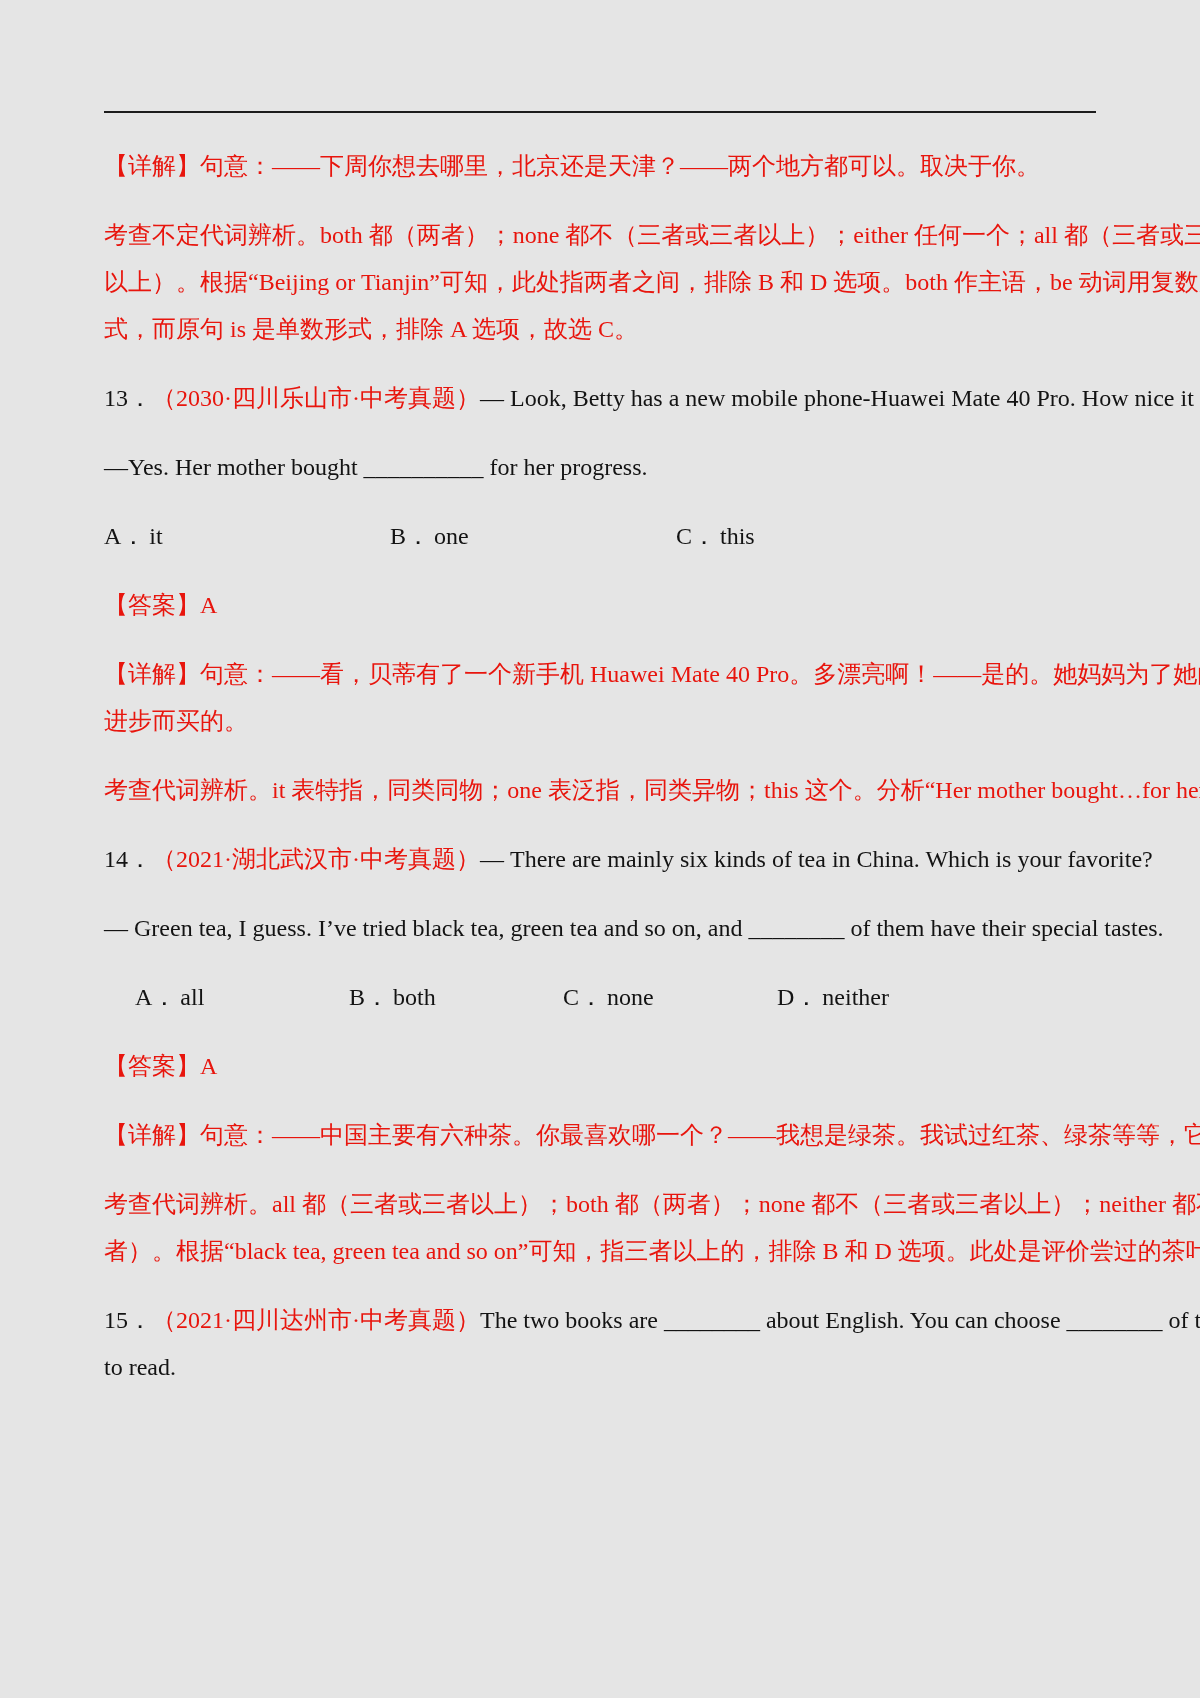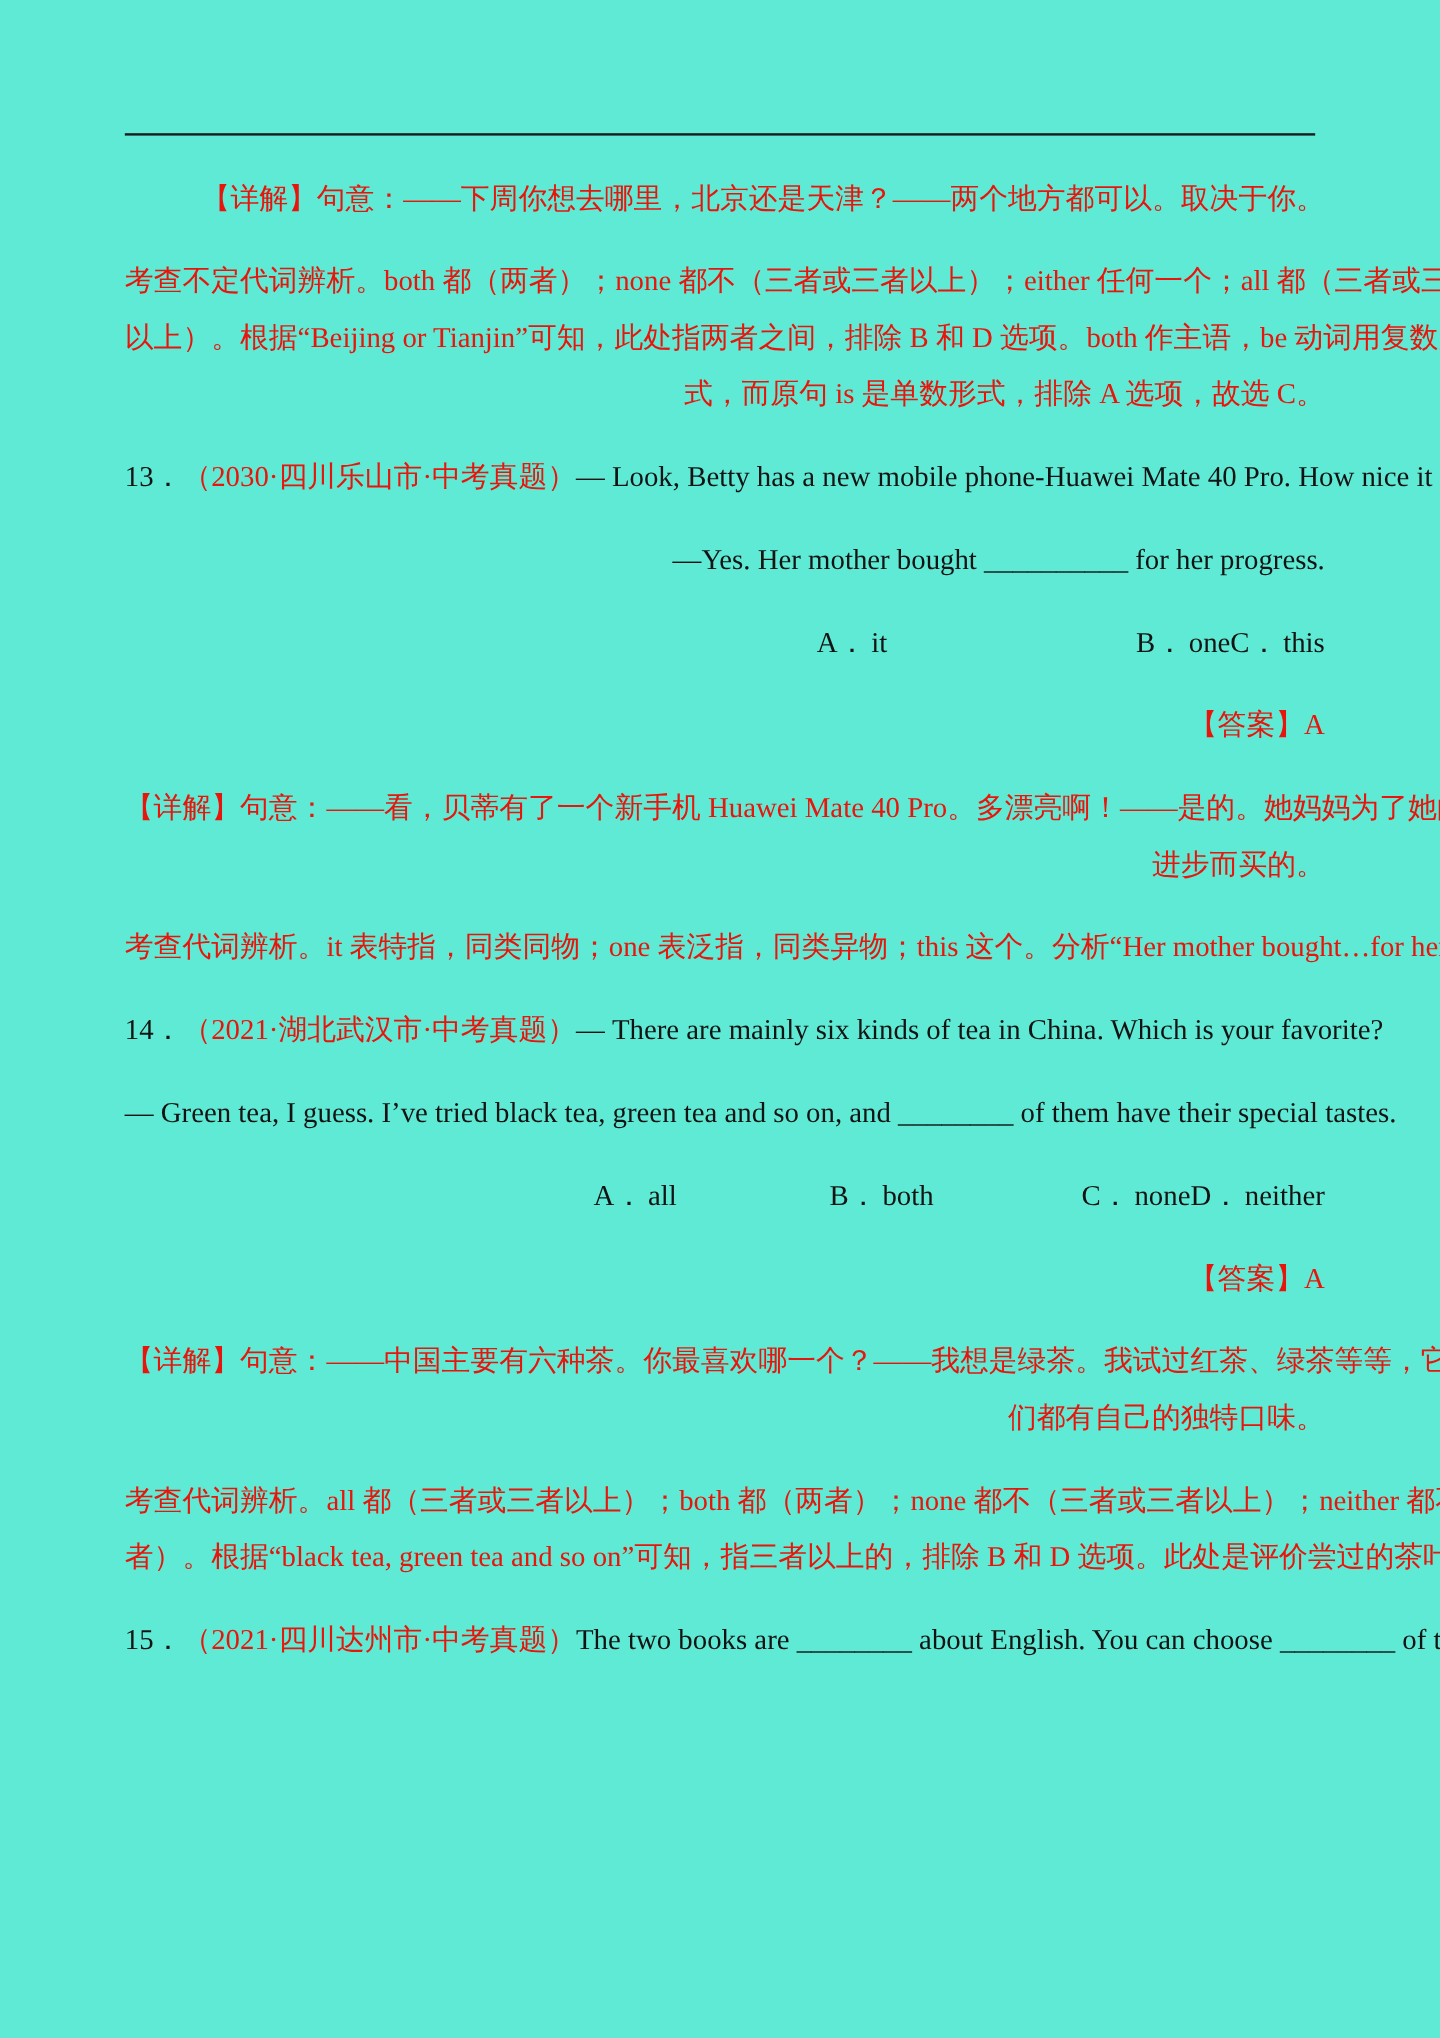--- a/index.html
+++ b/index.html
@@ -45,21 +45,21 @@
     vertical-align: top;
   }
   .opt-label {
     display: inline-block;
     margin-right: 4px;
   }
 </style>
 </head>
 <body>
 
-<div class="page" style="background: #5eead4; color: rgb(19, 19, 19); text-align: right;">
+<div class="page" style="background: #e5e5e5; color: rgb(19, 19, 19);">
   <div class="rule"></div>
   <div class="content" id="content">
       <div class="para">
         <div class="line"><span class="seg red">【详解】句意：——下周你想去哪里，北京还是天津？——两个地方都可以。取决于你。</span></div>
       </div>
       <div class="para">
         <div class="line"><span class="seg red">考查不定代词辨析。both 都（两者）；none 都不（三者或三者以上）；either 任何一个；all 都（三者或三者</span></div>
         <div class="line"><span class="seg red">以上）。根据“Beijing or Tianjin”可知，此处指两者之间，排除 B 和 D 选项。both 作主语，be 动词用复数形</span></div>
         <div class="line"><span class="seg red">式，而原句 is 是单数形式，排除 A 选项，故选 C。</span></div>
       </div>
@@ -89,23 +89,23 @@
         <div class="line"><span class="seg black">— Green tea, I guess. I’ve tried black tea, green tea and so on, and ________ of them have their special tastes.</span></div>
       </div>
       <div class="para options">
         <div class="line"><span class="opt" style="width: 214px; margin-left: 31px;"><span class="opt-label">A．</span><span>all</span></span><span class="opt" style="width: 214px;"><span class="opt-label">B．</span><span>both</span></span><span class="opt" style="width: 214px;"><span class="opt-label">C．</span><span>none</span></span><span class="opt"><span class="opt-label">D．</span><span>neither</span></span></div>
       </div>
       <div class="para">
         <div class="line"><span class="seg red">【答案】A</span></div>
       </div>
       <div class="para">
         <div class="line"><span class="seg red">【详解】句意：——中国主要有六种茶。你最喜欢哪一个？——我想是绿茶。我试过红茶、绿茶等等，它</span></div>
-        <div class="line"><span class="seg red">们都有自己的独特口味。</span></div>
       </div>
       <div class="para">
         <div class="line"><span class="seg red">考查代词辨析。all 都（三者或三者以上）；both 都（两者）；none 都不（三者或三者以上）；neither 都不（两</span></div>
         <div class="line"><span class="seg red">者）。根据“black tea, green tea and so on”可知，指三者以上的，排除 B 和 D 选项。此处是评价尝过的茶叶都</span></div>
       </div>
       <div class="para">
         <div class="line"><span class="seg black">15．</span><span class="seg red">（2021·四川达州市·中考真题）</span><span class="seg black">The two books are ________ about English. You can choose ________ of them</span></div>
+        <div class="line"><span class="seg black">to read.</span></div>
       </div>
     </div>
 </div>
 
 </body></html>

